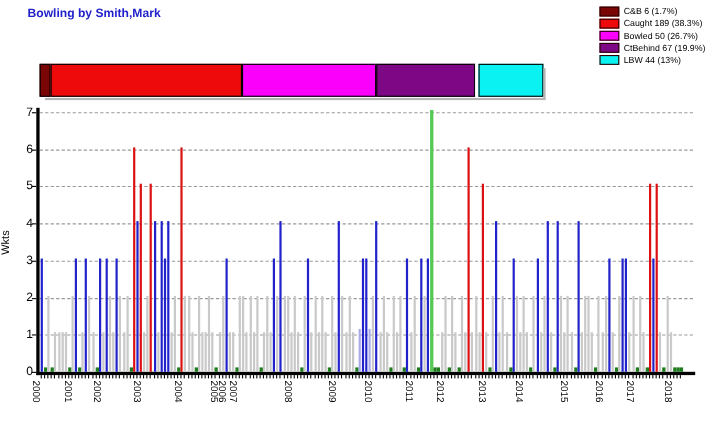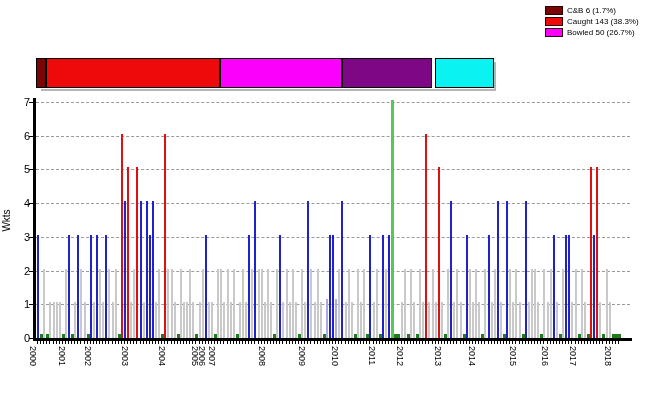--- a/index.html
+++ b/index.html
@@ -31,33 +31,42 @@
   .bar{position:absolute;}
   .year-label{position:absolute;font-size:9px;color:#000;white-space:nowrap;
               transform-origin:0 0;transform:rotate(90deg);}
   #ylabel{position:absolute;left:-9px;top:215px;font-size:10px;color:#000;
           transform:rotate(-90deg);width:30px;text-align:center;}
 </style>
 </head>
 <body>
 
 <div id="page">
+  <div id="title1" class="title-line">Bowling by Smith,Mark</div>
 
   <div id="legend">
       <div class="legend-row">
         <div class="legend-swatch" style="background: rgb(122, 5, 5);"></div>
         <div class="legend-label">C&amp;B 6 (1.7%)</div>
       </div>
       <div class="legend-row">
         <div class="legend-swatch" style="background: rgb(238, 10, 10);"></div>
-        <div class="legend-label">Caught 143 (38.3%)</div>
+        <div class="legend-label">Caught 189 (38.3%)</div>
       </div>
       <div class="legend-row">
         <div class="legend-swatch" style="background: rgb(251, 0, 251);"></div>
         <div class="legend-label">Bowled 50 (26.7%)</div>
+      </div>
+      <div class="legend-row">
+        <div class="legend-swatch" style="background: rgb(125, 7, 132);"></div>
+        <div class="legend-label">CtBehind 67 (19.9%)</div>
+      </div>
+      <div class="legend-row">
+        <div class="legend-swatch" style="background: rgb(10, 242, 242);"></div>
+        <div class="legend-label">LBW 44 (13%)</div>
       </div>
     </div>
 
   <div id="stackbar">
       <div class="stack-seg" style="background: rgb(122, 5, 5); width: 8px;"></div>
       <div class="stack-seg" style="background: rgb(238, 10, 10); width: 172px;"></div>
       <div class="stack-seg" style="background: rgb(251, 0, 251); width: 120px;"></div>
       <div class="stack-seg" style="background: rgb(125, 7, 132); width: 88px;"></div>
       <div class="stack-seg stack-gap" style="background: rgb(255, 255, 255); width: 3px;"></div>
       <div class="stack-seg" style="background: rgb(10, 242, 242); width: 57px;"></div>

